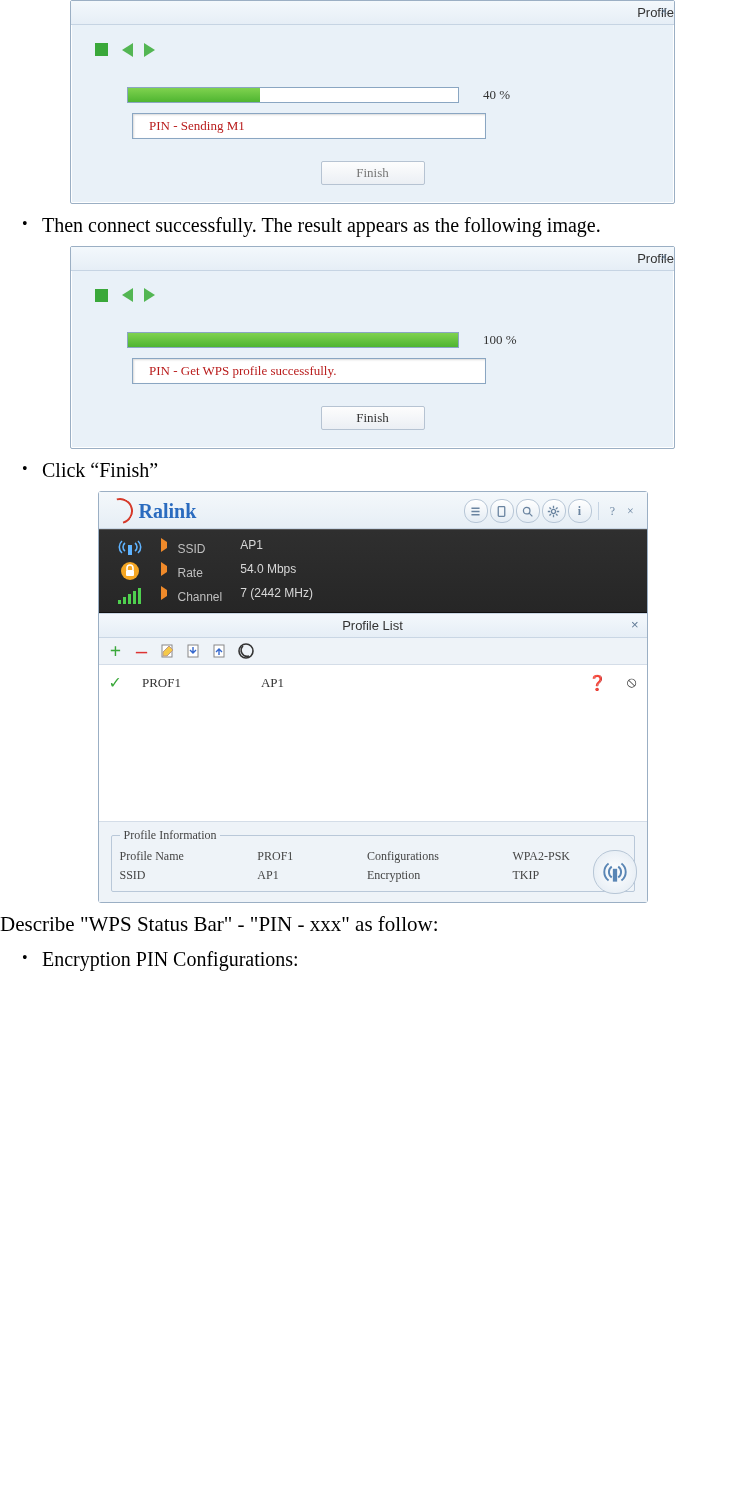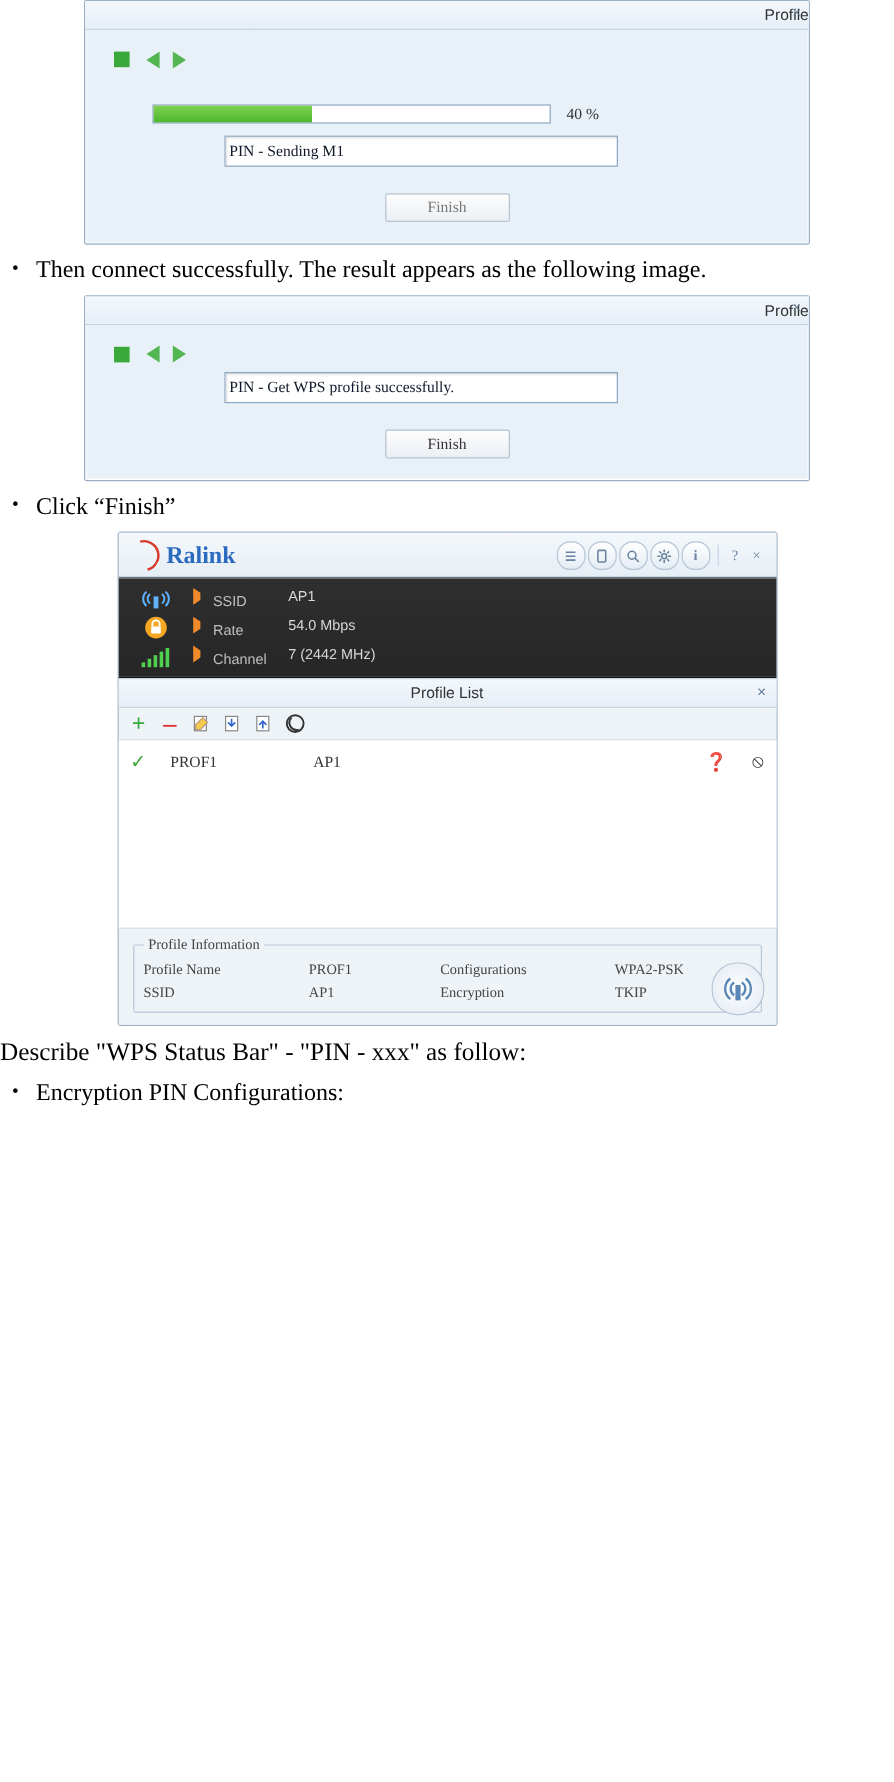--- a/index.html
+++ b/index.html
@@ -1,39 +1,39 @@
 <!DOCTYPE html>
 <html><head>
 <meta charset="utf-8">
 <style>
 html,body{margin:0;padding:0;font-family:"Times New Roman",serif;background:#fff;color:#000}
 body{width:745px;margin:0 auto;font-size:20px;line-height:1.3}
 .page{padding:0 0 30px 0}
-ul.bullets{list-style:none;padding:0;margin:8px 4px}
+ul.bullets{list-style:none;padding:0;margin:8px 16px}
 ul.bullets>li{position:relative;padding-left:26px;margin:6px 0}
 ul.bullets>li::before{content:"\2022";position:absolute;left:6px;top:2px;font-size:16px}
 .bodytext{font-size:21px;padding-left:0;margin:8px 0 6px 0}
 .pagenum{text-align:center;font-size:18px;margin-top:22px}
 
 
 .dlg{border:1px solid #9bafc4;background:#e9f1f8;border-radius:2px;margin:0 auto;box-shadow:inset 0 0 0 1px #fff}
 .dlg-title{position:relative;background:linear-gradient(#f3f8fc,#e6eef6);border-bottom:1px solid #c6d4e3;font:13px Tahoma,Verdana,sans-serif;text-align:right;padding:4px 0;color:#333}
 .dlg-title .close{position:absolute;right:6px;top:3px;font:14px Tahoma;color:#607a96;cursor:pointer}
 .dlg-body{padding:10px 16px;font:13px Tahoma,Verdana,sans-serif;color:#222}
 .toolbar{padding:6px 8px 2px 8px}
 .sq{display:inline-block;width:13px;height:13px;background:#3aa83a;vertical-align:middle;margin-right:10px}
 .arrow{display:inline-block;width:0;height:0;vertical-align:middle;margin-right:8px}
 .arrow.left{border-top:7px solid transparent;border-bottom:7px solid transparent;border-right:11px solid #53b653}
 .arrow.right{border-top:7px solid transparent;border-bottom:7px solid transparent;border-left:11px solid #53b653}
 
-.progress-wrap{display:flex;align-items:center;gap:13px;margin:28px 40px 10px 40px}
+.progress-wrap{display:flex;align-items:center;gap:24px;margin:28px 40px 10px 40px}
 .progress{flex:0 0 330px;height:14px;border:1px solid #8aa6c2;background:#fff}
 .progress .fill{height:100%;background:linear-gradient(#7fd24f,#4fb531)}
 .pct{font:13px Tahoma;color:#333}
-.status-input{display:block;margin:6px 40px 0 100px;height:20px;border:1px solid #8aa6c2;background:#fff;padding:2px 3px;font:13px Tahoma;color:#0f172a;width:320px;box-shadow:inset 1px 1px 2px rgba(0,0,0,.15)}
+.status-input{display:block;margin:6px 40px 0 45px;height:20px;border:1px solid #8aa6c2;background:#fff;padding:2px 16px;font:13px Tahoma;color:#b91c1c;width:320px;box-shadow:inset 1px 1px 2px rgba(0,0,0,.15)}
 .btnrow{text-align:center;margin:22px 0 8px}
 .btn{display:inline-block;min-width:70px;padding:3px 16px;border:1px solid #b6c3d2;background:linear-gradient(#fdfdfd,#ebeff4);font:13px Tahoma;color:#777;border-radius:2px}
 .btn.enabled{color:#333}
 
 
 .rk{width:548px;margin:2px auto 0;border:1px solid #9bafc4;border-radius:3px;background:#edf3f8;font:13px Tahoma,Verdana,sans-serif;color:#333}
 .rk-top{display:flex;align-items:center;justify-content:space-between;padding:6px 8px 4px 8px;background:linear-gradient(#f4f8fb,#e6eef5);border-bottom:1px solid #c9d6e4}
 .rk-logo{display:flex;align-items:center;gap:6px}
 .rk-logo .swoosh{width:22px;height:22px;border:2px solid #d63a2a;border-left-color:transparent;border-bottom-color:transparent;border-radius:50%;transform:rotate(30deg)}
 .rk-logo span{color:#2a6bbf;font:bold 20px Tahoma}
@@ -110,20 +110,26 @@
     <div class="dlg-title">
       <span>Profile</span>
       <span class="close">×</span>
     </div>
     <div class="dlg-body">
       <div class="toolbar">
         <span class="sq"></span>
         <span class="arrow left"></span>
         <span class="arrow right"></span>
       </div>
+      <div class="progress-wrap">
+        <div class="progress">
+          <div class="fill" style="width:100%"></div>
+        </div>
+        <span class="pct">100 %</span>
+      </div>
       <input class="status-input" readonly="" value="PIN - Get WPS profile successfully." style="">
       <div class="btnrow">
         <span class="btn enabled">Finish</span>
       </div>
     </div>
   </div>
 
   <ul class="bullets">
       <li>Click “Finish”</li>
     </ul>

